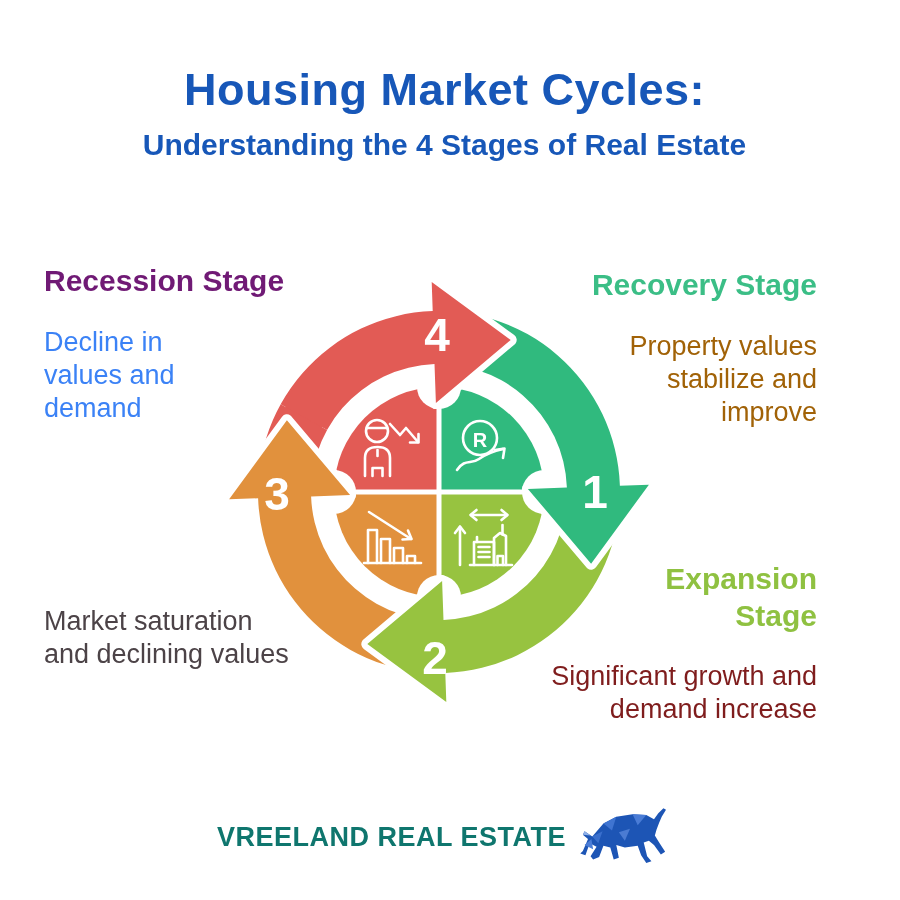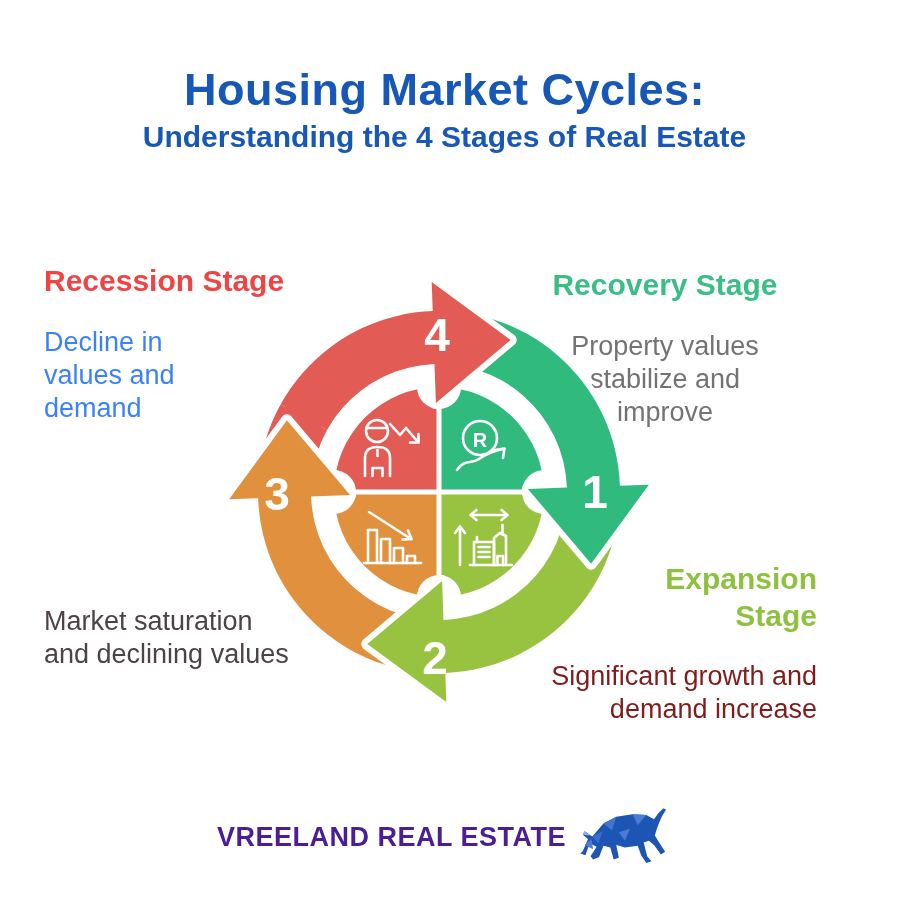--- a/index.html
+++ b/index.html
@@ -1,53 +1,53 @@
 <!DOCTYPE html>
 <html><head>
 <meta charset="utf-8">
 <style>
   html,body{margin:0;padding:0;background:#fff;}
   .canvas{position:relative;width:889px;height:900px;background:#ffffff;overflow:hidden;
           font-family:"Liberation Sans",sans-serif;}
   .title{position:absolute;top:64px;left:0;right:0;text-align:center;
          font-size:45px;font-weight:bold;letter-spacing:0.5px;}
-  .subtitle{position:absolute;top:120px;left:0;right:0;text-align:center;
+  .subtitle{position:absolute;top:128px;left:0;right:0;text-align:center;
             font-size:30px;font-weight:bold;}
   .stage{position:absolute;width:320px;}
   .sh{font-size:30px;font-weight:bold;line-height:1.22;white-space:pre-line;}
   .sd{margin-top:26px;font-size:27px;line-height:1.23;white-space:pre-line;}
   .tl{left:44px;top:263px;text-align:left;}
-  .tr{right:64px;top:267px;text-align:center;}
+  .tr{right:72px;top:267px;text-align:right;}
   .bl{left:44px;top:561px;text-align:left;}
   .br{right:72px;top:561px;text-align:right;}
   #wheel{position:absolute;left:209px;top:262px;width:460px;height:460px;}
   #wheel text{font-family:"Liberation Sans",sans-serif;}
   .footer{position:absolute;left:0;right:0;top:802px;display:flex;
           justify-content:center;align-items:center;gap:10px;}
   .brand{font-size:27px;font-weight:bold;letter-spacing:0.5px;}
   .bull{width:96px;height:66px;margin-top:4px;}
 </style>
 </head>
 <body>
 
 <div class="canvas">
 
   <div class="title" style="color: rgb(23, 87, 184);">Housing Market Cycles:</div>
   <div class="subtitle" style="color: rgb(23, 87, 184);">Understanding the 4 Stages of Real Estate</div>
 
   <div class="stage tl">
-    <div class="sh" style="color: #ef4444;">Recession Stage</div>
+    <div class="sh" style="color: #701a75;">Recession Stage</div>
     <div class="sd" style="color: #3b82f6;">Decline in
 values and
 demand</div>
   </div>
 
   <div class="stage tr">
     <div class="sh" style="color: rgb(59, 190, 134);">Recovery Stage</div>
-    <div class="sd" style="color: #737373;">Property values
+    <div class="sd" style="color: #a16207;">Property values
 stabilize and
 improve</div>
   </div>
 
   <div class="stage bl">
     <div class="sd" style="color: rgb(76, 67, 71); margin-top: 44px;">Market saturation
 and declining values</div>
   </div>
 
   <div class="stage br">
@@ -119,21 +119,21 @@
         <path d="M269.5 285 L280.5 285 M269.5 290 L280.5 290 M269.5 295 L280.5 295"></path>
         <path d="M285 303 L285 276 L291 271 L297 274 L297 303"></path>
         <path d="M293.5 272.5 L293.5 263"></path>
         <path d="M288.5 303 L288.5 294 L294 294 L294 303"></path>
         <path d="M261 303 L303 303"></path>
       </g>
     </g>
   </svg>
 
   <div class="footer">
-    <span class="brand" style="color: #4c1d95;">VREELAND REAL ESTATE</span>
+    <span class="brand" style="color: #0f766e;">VREELAND REAL ESTATE</span>
     <svg class="bull" viewBox="0 0 112 76">
       <path fill="#1D55B5" d="M8 52 L14 38 L8 33 L10 29 L19 35 L32 20 L47 12 L66 9 L82 10 L91 15
         L96 8 L102 2 L105 4 L100 12 L97 19 L94 27 L92 34 L97 42 L104 53 L99 56 L91 45 L85 40
         L79 42 L83 58 L88 64 L82 66 L76 57 L72 46 L57 48 L47 45 L50 60 L44 62 L40 48 L32 46
         L27 59 L20 62 L17 58 L24 47 L16 43 L11 57 L5 55 Z"></path>
       <path fill="#3F74D1" d="M32 20 L47 12 L42 28 Z"></path>
       <path fill="#4A7CD6" d="M66 9 L82 10 L72 22 Z"></path>
       <path fill="#3F74D1" opacity="0.85" d="M19 35 L31 29 L26 43 Z"></path>
       <path fill="#5B88DC" opacity="0.75" d="M50 30 L63 26 L57 40 Z"></path>
       <path fill="#8FB0E8" d="M8 33 L10 29 L17 34 Z"></path>

